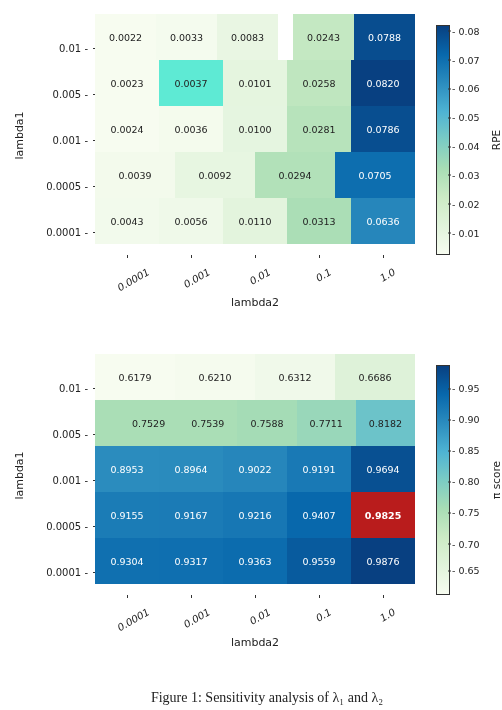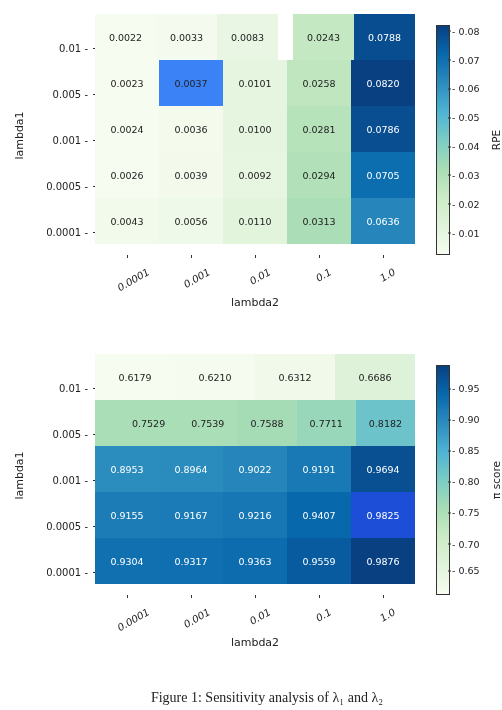--- a/index.html
+++ b/index.html
@@ -168,34 +168,33 @@
     <div class="plot-area">
         <div class="hm-row">
           <div class="hm-cell" style="background: rgb(247, 252, 240); color: rgb(34, 34, 34);">0.0022</div>
           <div class="hm-cell" style="background: rgb(244, 251, 238); color: rgb(34, 34, 34);">0.0033</div>
           <div class="hm-cell" style="background: rgb(233, 246, 227); color: rgb(34, 34, 34);">0.0083</div>
           <div class="hm-cell" style="background: rgb(196, 232, 194); color: rgb(34, 34, 34); margin-left: 15px;">0.0243</div>
           <div class="hm-cell" style="background: rgb(8, 77, 143); color: rgb(255, 255, 255);">0.0788</div>
         </div>
         <div class="hm-row">
           <div class="hm-cell" style="background: rgb(247, 252, 240); color: rgb(34, 34, 34);">0.0023</div>
-          <div class="hm-cell" style="background: #3b82f6; color: rgb(34, 34, 34);">0.0037</div>
+          <div class="hm-cell" style="background: #5eead4; color: rgb(34, 34, 34);">0.0037</div>
           <div class="hm-cell" style="background: rgb(229, 245, 223); color: rgb(34, 34, 34);">0.0101</div>
           <div class="hm-cell" style="background: rgb(191, 230, 191); color: rgb(34, 34, 34);">0.0258</div>
           <div class="hm-cell" style="background: rgb(8, 64, 129); color: rgb(255, 255, 255);">0.0820</div>
         </div>
         <div class="hm-row">
           <div class="hm-cell" style="background: rgb(247, 252, 240); color: rgb(34, 34, 34);">0.0024</div>
           <div class="hm-cell" style="background: rgb(244, 251, 237); color: rgb(34, 34, 34);">0.0036</div>
           <div class="hm-cell" style="background: rgb(229, 245, 224); color: rgb(34, 34, 34);">0.0100</div>
           <div class="hm-cell" style="background: rgb(183, 227, 187); color: rgb(34, 34, 34);">0.0281</div>
           <div class="hm-cell" style="background: rgb(8, 78, 144); color: rgb(255, 255, 255);">0.0786</div>
         </div>
         <div class="hm-row">
-          <div class="hm-cell" style="background: rgb(246, 252, 239); color: rgb(34, 34, 34);">0.0026</div>
           <div class="hm-cell" style="background: rgb(243, 250, 236); color: rgb(34, 34, 34);">0.0039</div>
           <div class="hm-cell" style="background: rgb(231, 246, 225); color: rgb(34, 34, 34);">0.0092</div>
           <div class="hm-cell" style="background: rgb(178, 225, 185); color: rgb(34, 34, 34);">0.0294</div>
           <div class="hm-cell" style="background: rgb(13, 110, 175); color: rgb(255, 255, 255);">0.0705</div>
         </div>
         <div class="hm-row">
           <div class="hm-cell" style="background: rgb(242, 250, 236); color: rgb(34, 34, 34);">0.0043</div>
           <div class="hm-cell" style="background: rgb(239, 249, 233); color: rgb(34, 34, 34);">0.0056</div>
           <div class="hm-cell" style="background: rgb(227, 244, 221); color: rgb(34, 34, 34);">0.0110</div>
           <div class="hm-cell" style="background: rgb(171, 222, 182); color: rgb(34, 34, 34);">0.0313</div>
@@ -266,21 +265,21 @@
           <div class="hm-cell" style="background: rgb(42, 139, 189); color: rgb(255, 255, 255);">0.8964</div>
           <div class="hm-cell" style="background: rgb(38, 134, 187); color: rgb(255, 255, 255);">0.9022</div>
           <div class="hm-cell" style="background: rgb(25, 121, 181); color: rgb(255, 255, 255);">0.9191</div>
           <div class="hm-cell" style="background: rgb(8, 80, 146); color: rgb(255, 255, 255);">0.9694</div>
         </div>
         <div class="hm-row">
           <div class="hm-cell" style="background: rgb(27, 124, 182); color: rgb(255, 255, 255);">0.9155</div>
           <div class="hm-cell" style="background: rgb(27, 123, 182); color: rgb(255, 255, 255);">0.9167</div>
           <div class="hm-cell" style="background: rgb(23, 119, 180); color: rgb(255, 255, 255);">0.9216</div>
           <div class="hm-cell" style="background: rgb(8, 104, 172); color: rgb(255, 255, 255);">0.9407</div>
-          <div class="hm-cell" style="background: #1d4ed8; color: rgb(255, 255, 255);">0.9825</div>
+          <div class="hm-cell" style="background: #b91c1c; color: rgb(255, 255, 255); font-weight: bold;">0.9825</div>
         </div>
         <div class="hm-row">
           <div class="hm-cell" style="background: rgb(16, 112, 176); color: rgb(255, 255, 255);">0.9304</div>
           <div class="hm-cell" style="background: rgb(15, 111, 176); color: rgb(255, 255, 255);">0.9317</div>
           <div class="hm-cell" style="background: rgb(12, 108, 174); color: rgb(255, 255, 255);">0.9363</div>
           <div class="hm-cell" style="background: rgb(8, 91, 158); color: rgb(255, 255, 255);">0.9559</div>
           <div class="hm-cell" style="background: rgb(8, 64, 129); color: rgb(255, 255, 255);">0.9876</div>
         </div>
       </div>
     <div class="xtick-group">

